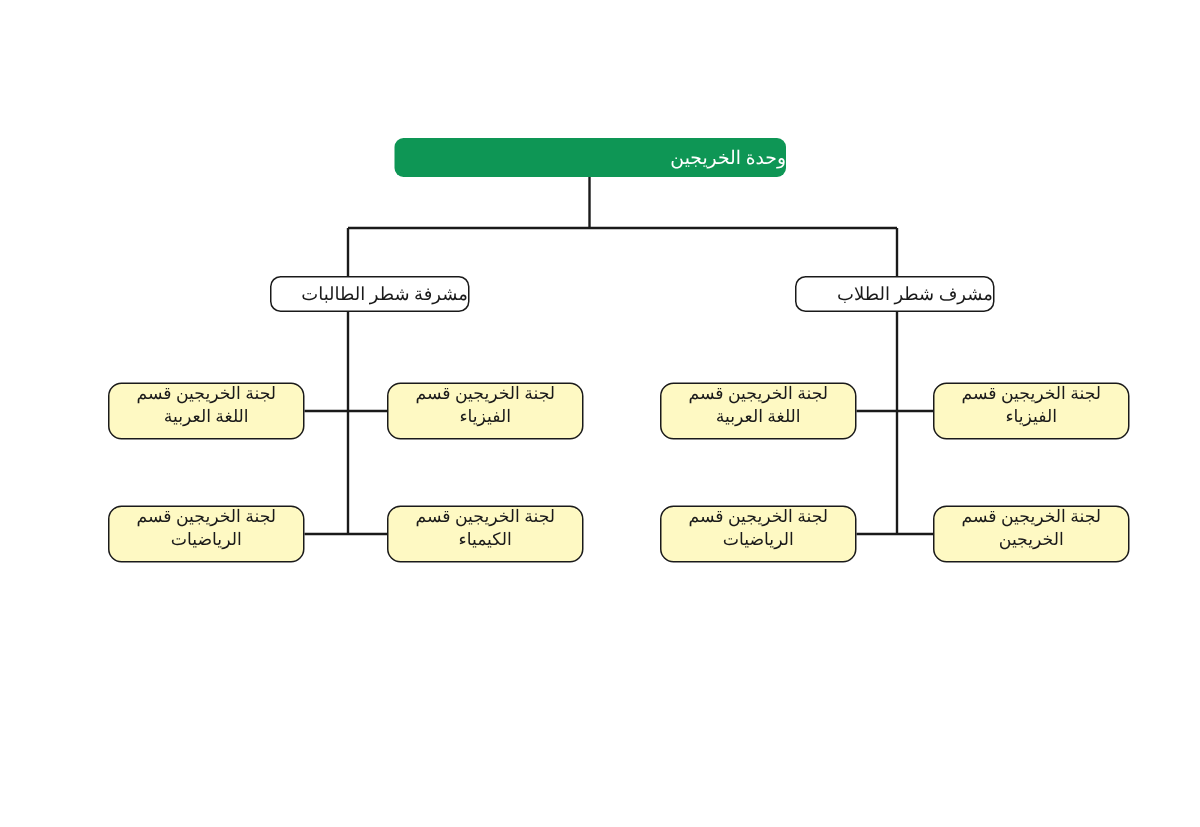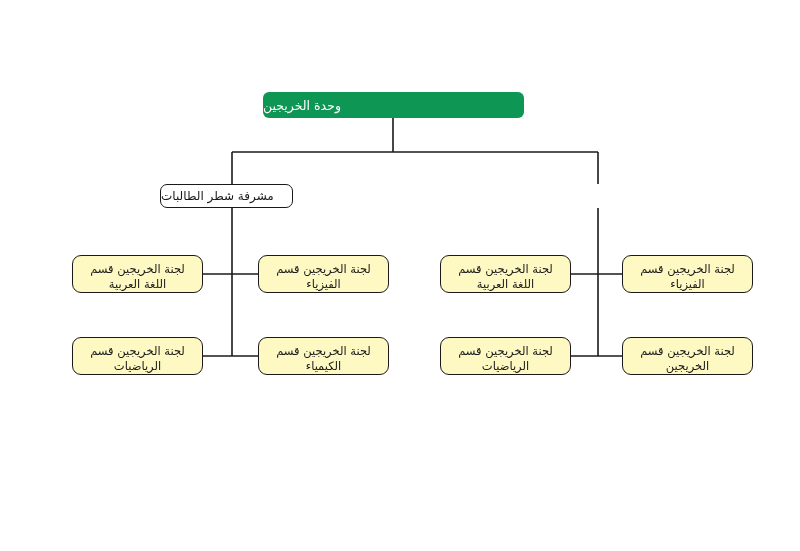--- a/index.html
+++ b/index.html
@@ -21,44 +21,45 @@
     top: 0;
     width: 800px;
     height: 551px;
     pointer-events: none;
   }
   .node {
     position: absolute;
     box-sizing: border-box;
     display: flex;
     align-items: center;
-    justify-content: flex-end;
+    justify-content: flex-start;
     text-align: center;
     direction: rtl;
+    font-family: Liberation Serif, serif;
   }
   .node.root {
     left: 263px;
     top: 92px;
     width: 261px;
     height: 26px;
     background: #0E9655;
     border-radius: 6px;
     color: #FFFFFF;
     font-size: 12.5px;
   }
   .node.supervisor {
     width: 133px;
     height: 24px;
     background: #FFFFFF;
     border: 1.6px solid #1A1A1A;
     border-radius: 7px;
     color: #1A1A1A;
     font-size: 12px;
   }
-  .node.supervisor.left  { left: 160px; top: 184px; }
+  .node.supervisor.left  { left: 180px; top: 184px; }
   .node.supervisor.right { left: 530px; top: 184px; }
   .node.committee {
     width: 131px;
     height: 38px;
     background: #fef9c3;
     border: 1.6px solid #1A1A1A;
     border-radius: 9px;
     color: #1A1A1A;
     font-size: 11.5px;
     line-height: 15px;
@@ -98,20 +99,23 @@
     </g>
   </svg>
 
   <div class="node root">
     <span>وحدة الخريجين</span>
   </div>
 
   <div class="node supervisor left">
     <span>مشرفة شطر الطالبات</span>
   </div>
+  <div class="node supervisor right">
+    <span>مشرف شطر الطلاب</span>
+  </div>
 
   <div class="node committee pos-l0">
     <span class="line">لجنة الخريجين قسم</span>
     <span class="line">اللغة العربية</span>
   </div>
   <div class="node committee pos-l1">
     <span class="line">لجنة الخريجين قسم</span>
     <span class="line">الفيزياء</span>
   </div>
   <div class="node committee pos-l2">

